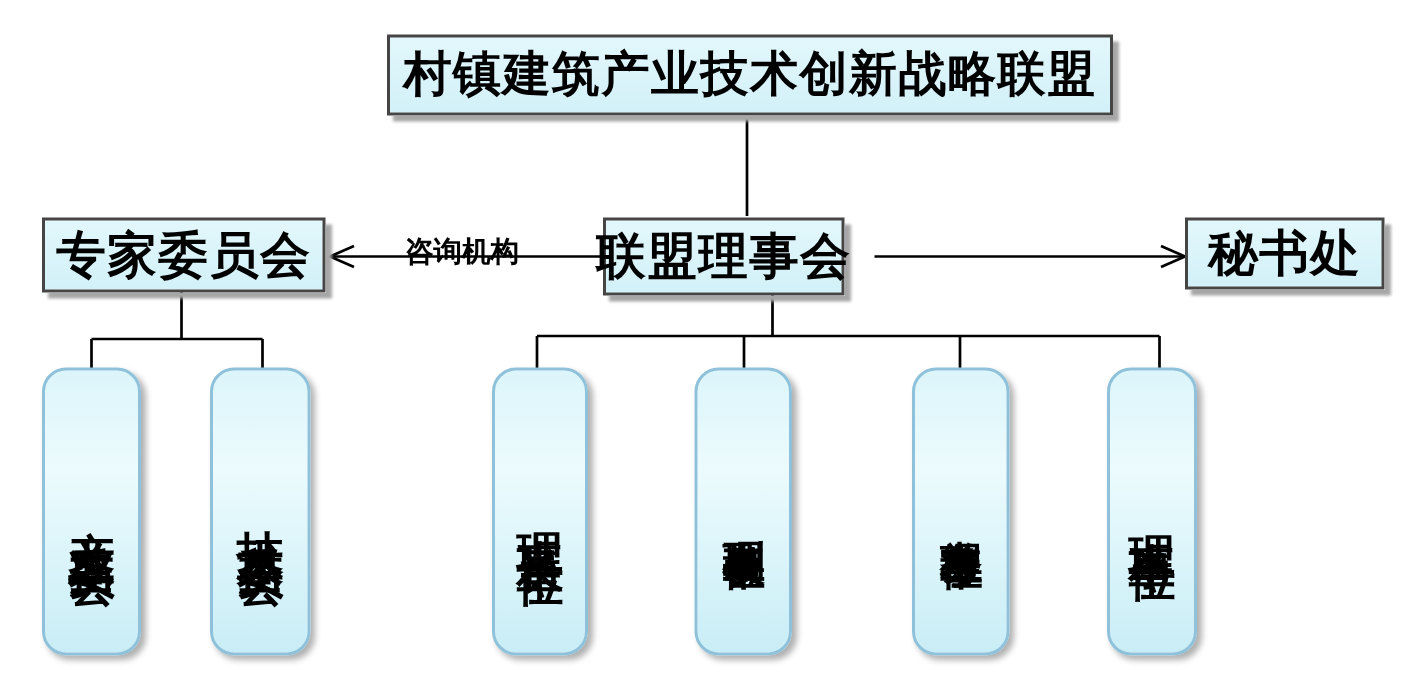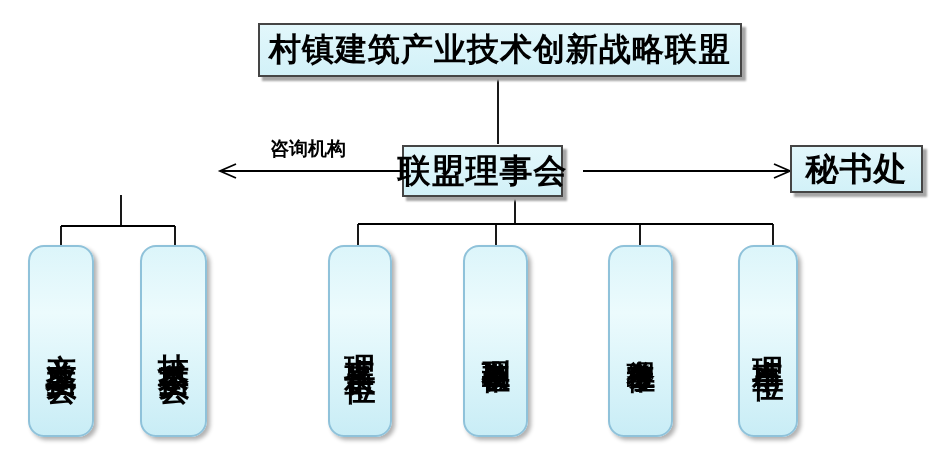--- a/index.html
+++ b/index.html
@@ -60,20 +60,21 @@
   }
   .edge-label {
     position: absolute;
     width: 112px;
     text-align: center;
     font-family: "Liberation Serif", serif;
     font-weight: bold;
     font-size: 19px;
     color: #000000;
     white-space: nowrap;
+    margin-top: 19px;
   }
 </style>
 </head>
 <body>
 
 <div class="stage">
 
   <svg class="connectors" viewBox="0 0 935 459" xmlns="http://www.w3.org/2000/svg">
 
     <path d="M498 78 L498 144" stroke="#000" stroke-width="1.8" fill="none"></path>
@@ -86,20 +87,23 @@
 
     <path d="M121 195 L121 226 M61 226 L175 226 M61 226 L61 246 M175 226 L175 246" stroke="#000" stroke-width="1.8" fill="none"></path>
 
     <path d="M515 197 L515 224 M358 224 L773 224 M358 224 L358 246 M496 224 L496 246 M640 224 L640 246 M773 224 L773 246" stroke="#000" stroke-width="1.8" fill="none"></path>
   </svg>
 
   <div class="rbox title-box" style="left:258px; top:23px; width:484px; height:54px;">
     <span class="blabel">村镇建筑产业技术创新战略联盟</span>
   </div>
 
+  <div class="rbox mid-box" style="left:28px; top:145px; width:189px; height:50px;">
+    <span class="blabel">专家委员会</span>
+  </div>
 
   <div class="rbox mid-box" style="left:402px; top:145px; width:161px; height:52px;">
     <span class="blabel">联盟理事会</span>
   </div>
 
   <div class="rbox mid-box" style="left:790px; top:145px; width:133px; height:48px;text-align:right;">
     <span class="blabel">秘书处</span>
   </div>
 
   <div class="edge-label" style="left:252px; top:136px;">

